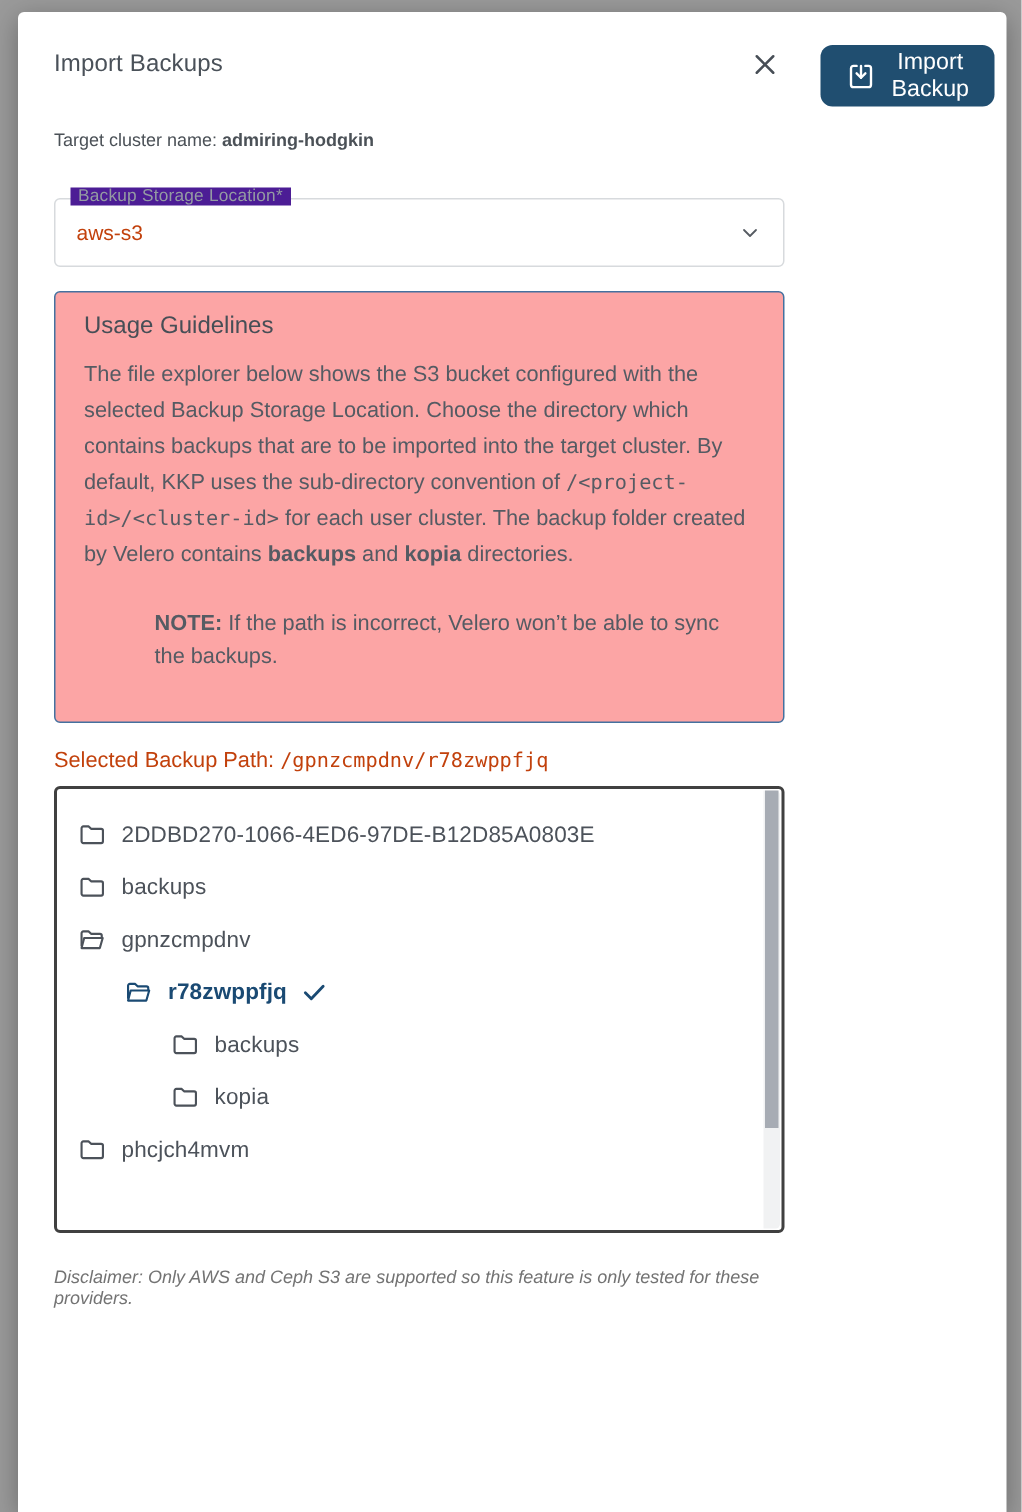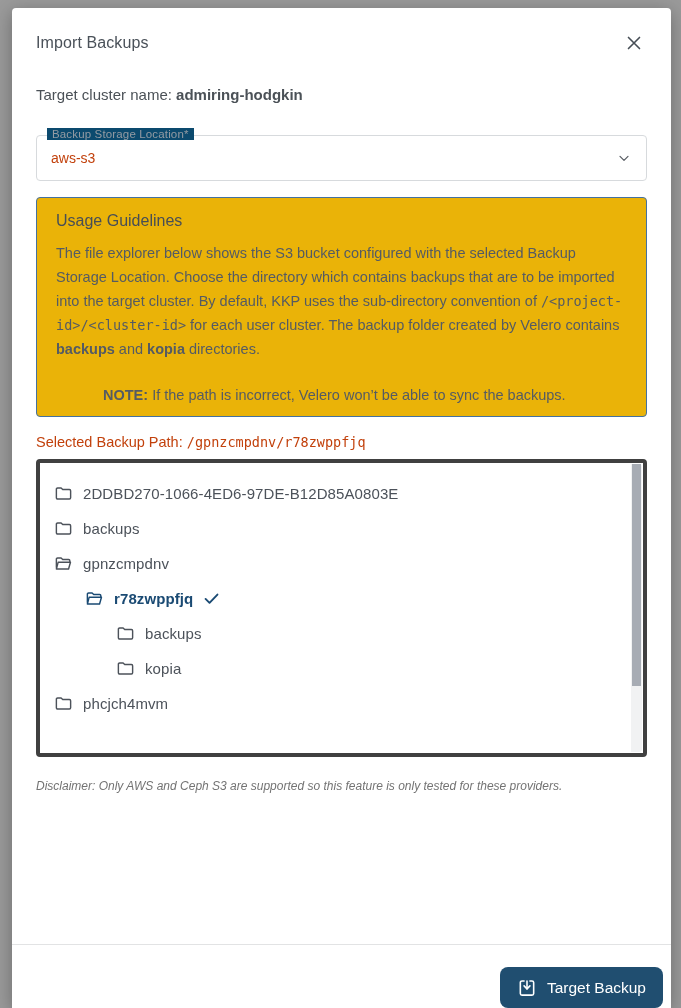--- a/index.html
+++ b/index.html
@@ -7,49 +7,49 @@
   body {
     font-family:"Liberation Sans", sans-serif;
     background:#9a9a9a;
     position:relative;
     overflow:hidden;
   }
   .modal {
     position:absolute; left:12px; right:10px; top:8px; bottom:0;
     background:#fff; border-radius:4px 4px 0 0;
     box-shadow:0 4px 18px rgba(0,0,0,.3);
-    display:flex; flex-direction:column;
+    display:flex; flex-direction:row;
   }
   .content { padding:0 24px; flex:1 1 auto; }
   .dlg-header { margin-top:22px; display:flex; align-items:center; justify-content:space-between; }
   .dlg-title { font-size:16px; color:#4a5159; letter-spacing:.1px; }
   .close-btn { background:none; border:none; cursor:pointer; color:#474e56; width:26px; height:26px; display:flex; align-items:center; justify-content:center; }
-  .target-line { margin-top:30px; font-size:15px; color:#4b5157; }
+  .target-line { margin-top:30px; font-size:12px; color:#4b5157; }
   .target-line b { font-weight:700; }
 
   .field { position:relative; margin-top:32px; height:46px; border:1px solid #d7dadd; border-radius:4px;
            display:flex; align-items:center; padding:0 14px; cursor:text; }
   .field.select { cursor:pointer; }
-  .field-label { position:absolute; top:-8px; left:10px; background:#0c4a6e; padding:0 5px;
+  .field-label { position:absolute; top:-8px; left:10px; background:#4c1d95; padding:0 5px;
                  font-size:11.5px; color:#949ba3; letter-spacing:.15px; }
   .field-value { font-size:14px; color:#c2410c; flex:1; }
   .chevron { color:#565b62; display:flex; }
   .field.sync { margin-top:34px; }
   .hint { margin-top:8px; padding-left:12px; font-size:13.5px; line-height:22px; color:#b7bbc1; max-width:600px; }
 
-  .guidelines { margin-top:16px; background:#eab308; border:1px solid #44719f; border-radius:4px; padding:14px 19px 10px; }
+  .guidelines { margin-top:16px; background:#fca5a5; border:1px solid #44719f; border-radius:4px; padding:14px 19px 32px; }
   .guidelines-title { font-size:16px; font-weight:500; color:#474e56; }
   .guidelines-body { margin-top:11px; font-size:14.5px; line-height:24px; color:#555b63; }
   .guidelines-note { margin-top:23px; font-size:14.5px; line-height:22px; color:#555b63;margin-left:47px; }
   .code { font-family:"DejaVu Sans Mono","Liberation Mono",monospace; font-size:13.5px; }
 
   .path-line { margin-top:17px; font-size:14.5px; color:#c2410c; }
   .path-line .code { font-size:13.5px; }
 
-  .explorer { margin-top:9px; border:4px solid #404040; border-radius:4px; height:298px; position:relative; overflow:hidden; padding-top:13px; }
+  .explorer { margin-top:9px; border:2px solid #404040; border-radius:4px; height:298px; position:relative; overflow:hidden; padding-top:13px; }
   .tree-row { height:35px; display:flex; align-items:center; font-size:15px; color:#4c525a; cursor:pointer; }
   .tree-icon { display:flex; margin-right:10px; color:#4c525a; }
   .tree-label { letter-spacing:.1px; }
   .tree-row.selected { color:#1a4a73; }
   .tree-row.selected .tree-icon { color:#1a4a73; }
   .tree-row.selected .tree-label { font-weight:700; }
   .tree-check { display:flex; margin-left:9px; color:#1a4a73; }
   .scrollbar-track { position:absolute; top:1px; right:1px; bottom:1px; width:11px; background:#f1f2f3; border-radius:0 3px 3px 0; }
   .scrollbar-thumb { position:absolute; top:0; left:1px; width:9px; height:77%; background:#a7acb4; cursor:pointer; }
 
@@ -180,16 +180,16 @@
   <div class="footer-divider"></div>
   <div class="dlg-footer">
     <button class="import-btn">
       <span style="display:flex">
         <svg viewBox="0 0 24 24" width="20" height="20" fill="none" stroke="#fff" stroke-width="1.9" stroke-linecap="round" stroke-linejoin="round">
             <path d="M8.5 3.5H6a2 2 0 0 0-2 2v13a2 2 0 0 0 2 2h12a2 2 0 0 0 2-2v-13a2 2 0 0 0-2-2h-2.5"></path>
             <path d="M12 3.5V13"></path>
             <path d="M8.5 9.5L12 13l3.5-3.5"></path>
           </svg>
       </span>
-      <span>Target Backup</span>
+      <span>Import Backup</span>
     </button>
   </div>
 </div>
 
 </body></html>

